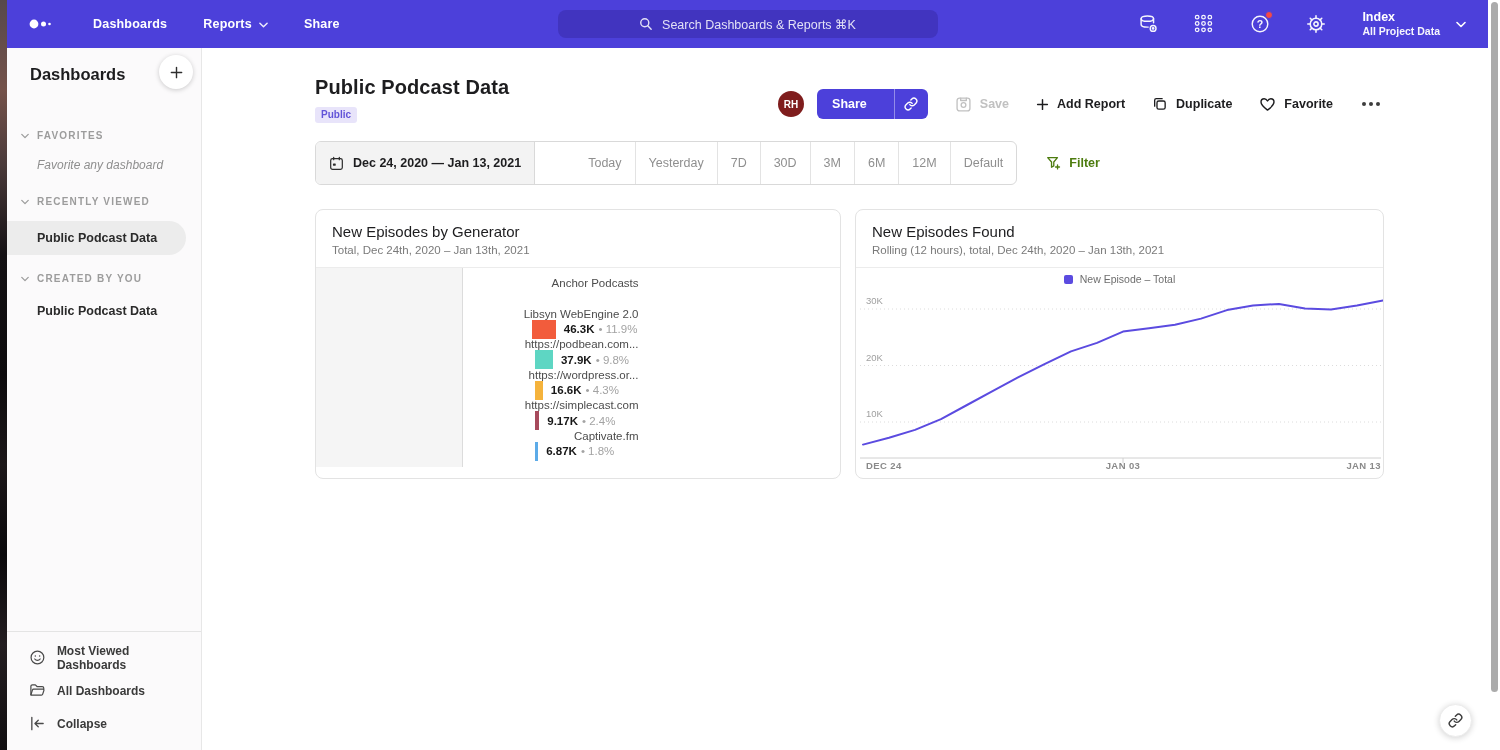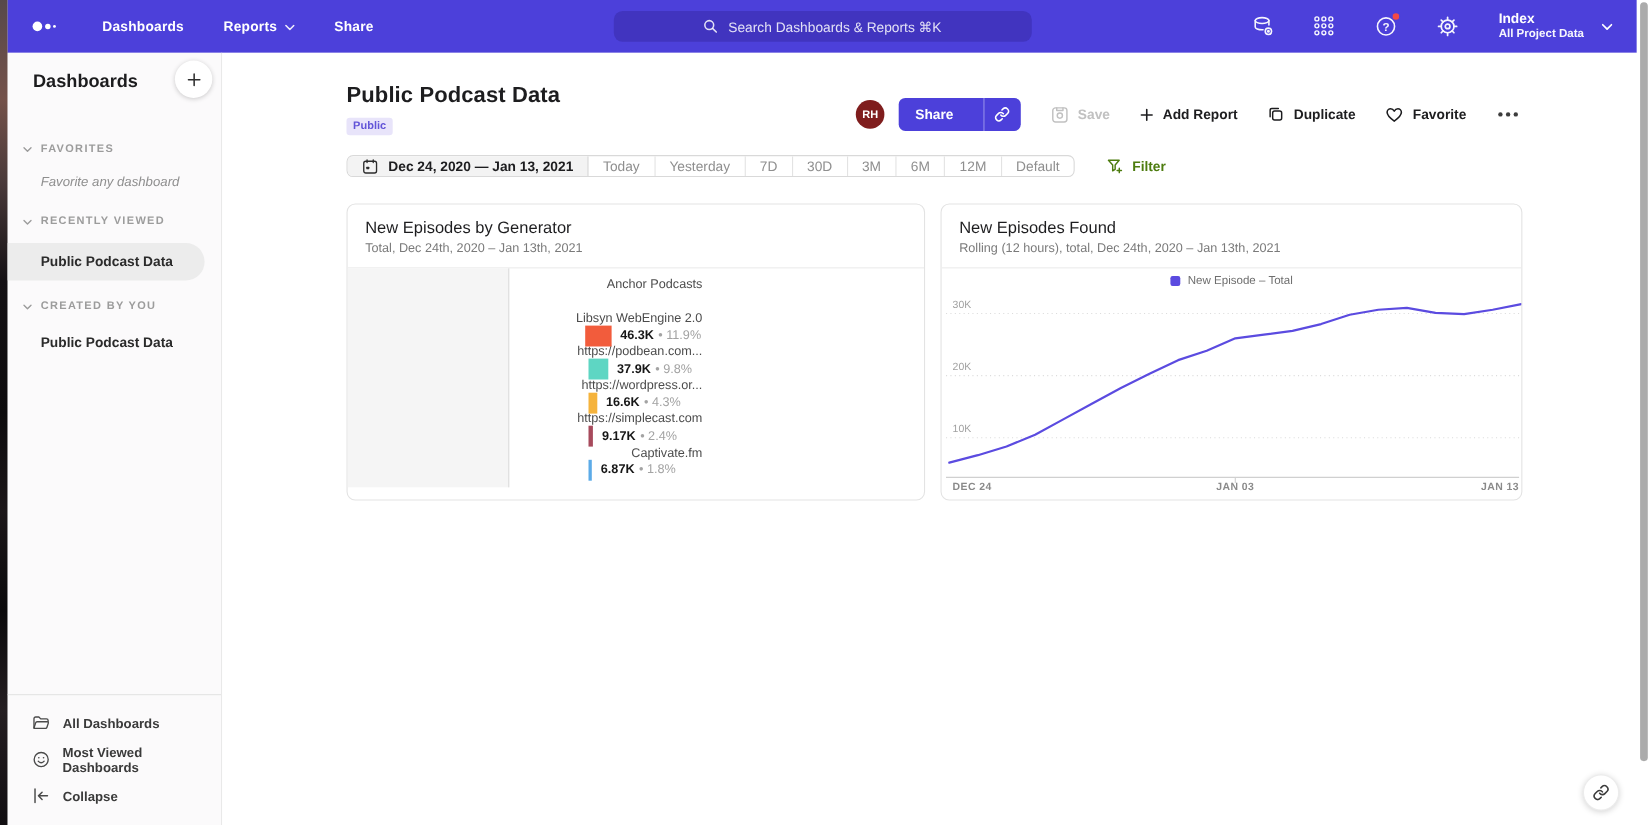--- a/index.html
+++ b/index.html
@@ -62,21 +62,21 @@
   .share-group { display:flex; height:30px; border-radius:6px; overflow:hidden; background:#4c40da; color:#fff; cursor:pointer;gap:12px; }
   .share-main { padding:0 15px; display:flex; align-items:center; font-size:12.5px; font-weight:700; }
   .share-link { width:34px; display:flex; align-items:center; justify-content:center; border-left:1px solid rgba(255,255,255,.4); }
   .act-btn { display:flex; align-items:center; gap:8px; font-size:12.5px; font-weight:700; color:#1d1d1f; cursor:pointer; white-space:nowrap; }
   .act-btn.disabled { color:#c1c1c1; cursor:default; }
   .more-dots { display:flex; gap:3px; cursor:pointer; padding:4px 2px; }
   .more-dots i { width:4px; height:4px; border-radius:50%; background:#3d3d3d; }
 
   
   .datebar { margin-top:18px; display:flex; align-items:center; }
-  .date-group { display:flex; height:20px; border:1px solid #d9d9d9; border-radius:6px; overflow:hidden; background:#fff; }
+  .date-group { display:flex; height:44px; border:1px solid #d9d9d9; border-radius:6px; overflow:hidden; background:#fff;gap:40px; }
   .date-range { display:flex; align-items:center; gap:9px; background:#f3f3f3; padding:0 13px;
     font-size:12.5px; font-weight:700; color:#1d1d1f; cursor:pointer; border-right:1px solid #d9d9d9; }
   .date-range .cal { color:#2c2c2c; }
   .preset { display:flex; align-items:center; padding:0 13px; font-size:12.5px; font-weight:500; color:#8f8f8f;
     border-right:1px solid #e3e3e3; cursor:pointer; }
   .preset:last-child { border-right:none; }
   .filter-btn { margin-left:29px; display:flex; align-items:center; gap:8px; font-size:12.5px; font-weight:700; color:#4d7c0f; cursor:pointer; }
 
   
   .cards { margin-top:24px; display:flex; gap:14px; }
@@ -237,34 +237,34 @@
         </svg>
       <span class="sb-sec-label">CREATED BY YOU</span>
     </div>
     <div class="sb-item plain">
       <span>Public Podcast Data</span>
     </div>
   </div>
 
   <div class="sb-foot">
     <div class="sb-foot-item">
-      <svg class="ficon" width="17" height="17" viewBox="0 0 18 18" fill="none" stroke="currentColor" stroke-width="1.3" stroke-linecap="round" stroke-linejoin="round">
-        <path d="M2 13.6V4.6A1.6 1.6 0 0 1 3.6 3h3.1L8.5 4.8H14a1.6 1.6 0 0 1 1.6 1.6v1"></path>
-        <path d="M2 13.6l1.6-5a1.4 1.4 0 0 1 1.33-1h9.9a1 1 0 0 1 .96 1.3l-1.3 4a1.4 1.4 0 0 1-1.33 1H3.3A1.3 1.3 0 0 1 2 13.6Z"></path>
-      </svg>
-      <span>All Dashboards</span>
-    </div>
-    <div class="sb-foot-item">
       <svg class="ficon" width="17" height="17" viewBox="0 0 18 18" fill="none" stroke="currentColor" stroke-width="1.3" stroke-linecap="round">
         <circle cx="9" cy="9" r="6.8"></circle>
           <circle cx="6.7" cy="7.3" r=".8" fill="currentColor" stroke="none"></circle>
           <circle cx="11.3" cy="7.3" r=".8" fill="currentColor" stroke="none"></circle>
           <path d="M6.1 10.6a3.6 3.6 0 0 0 5.8 0"></path>
       </svg>
       <span>Most Viewed Dashboards</span>
+    </div>
+    <div class="sb-foot-item">
+      <svg class="ficon" width="17" height="17" viewBox="0 0 18 18" fill="none" stroke="currentColor" stroke-width="1.3" stroke-linecap="round" stroke-linejoin="round">
+        <path d="M2 13.6V4.6A1.6 1.6 0 0 1 3.6 3h3.1L8.5 4.8H14a1.6 1.6 0 0 1 1.6 1.6v1"></path>
+        <path d="M2 13.6l1.6-5a1.4 1.4 0 0 1 1.33-1h9.9a1 1 0 0 1 .96 1.3l-1.3 4a1.4 1.4 0 0 1-1.33 1H3.3A1.3 1.3 0 0 1 2 13.6Z"></path>
+      </svg>
+      <span>All Dashboards</span>
     </div>
     <div class="sb-foot-item">
       <svg class="ficon" width="17" height="17" viewBox="0 0 18 18" fill="none" stroke="currentColor" stroke-width="1.4" stroke-linecap="round" stroke-linejoin="round">
         <path d="M3 2.5v13M15 9H6.5M9.8 5.5 6.3 9l3.5 3.5"></path>
       </svg>
       <span>Collapse</span>
     </div>
   </div>
 </aside>
 

